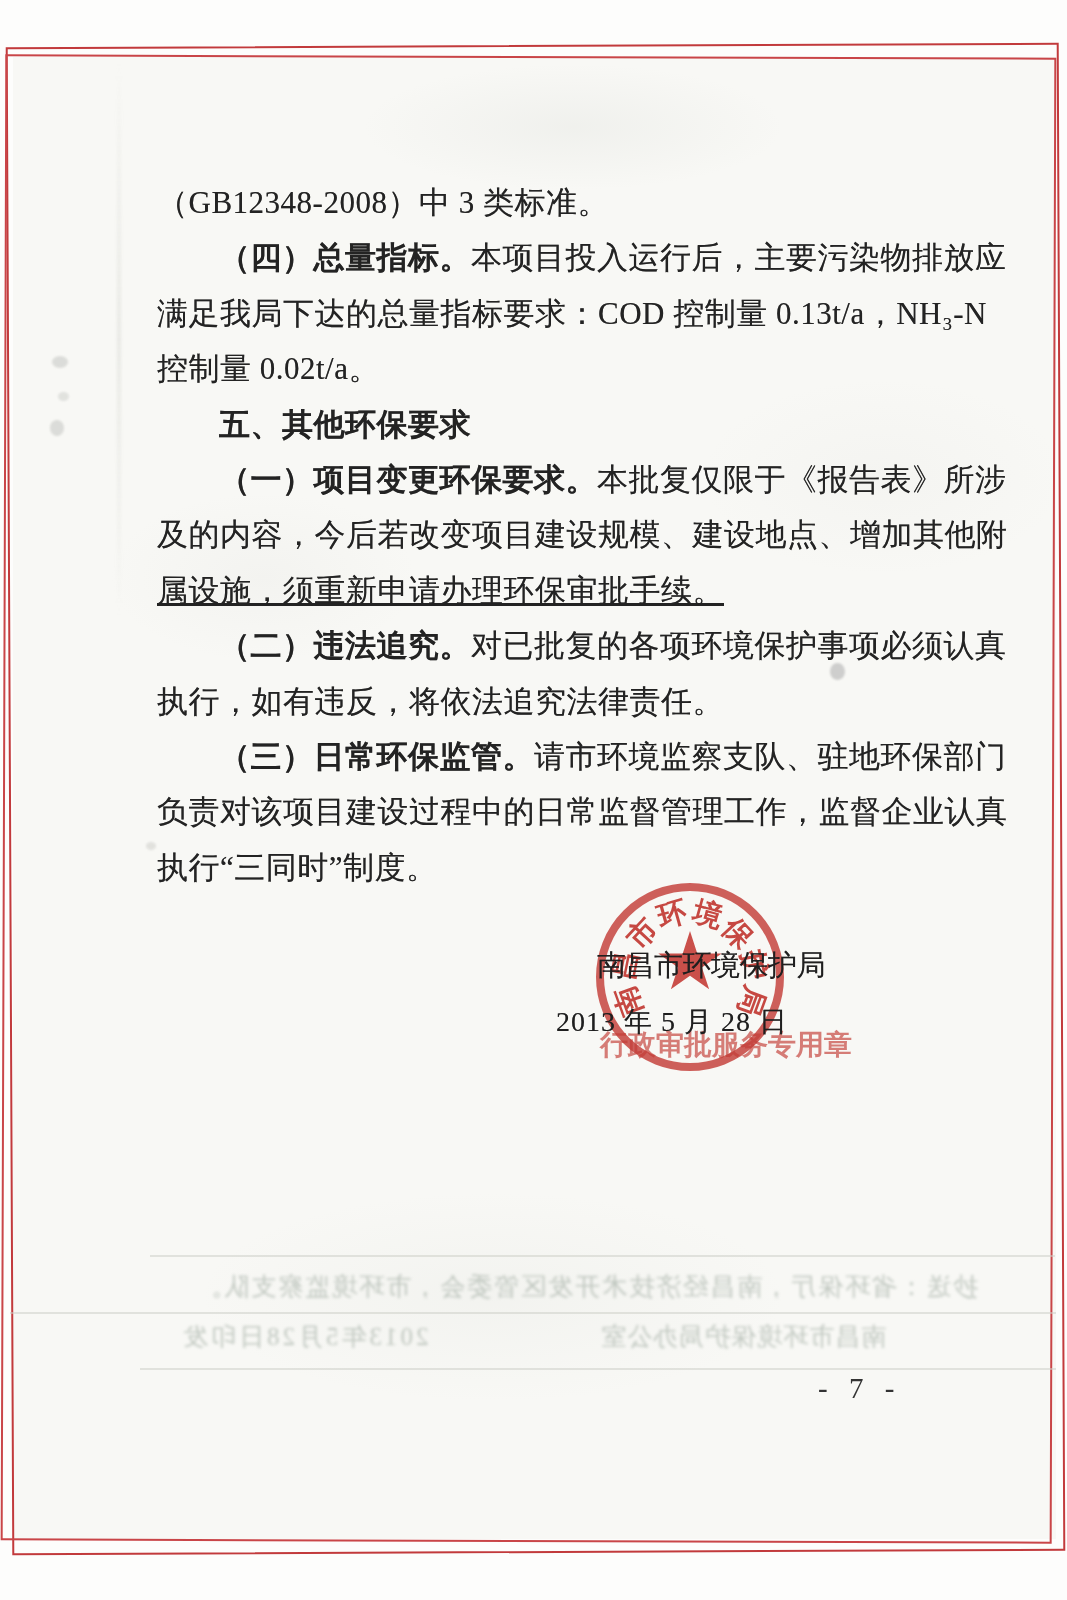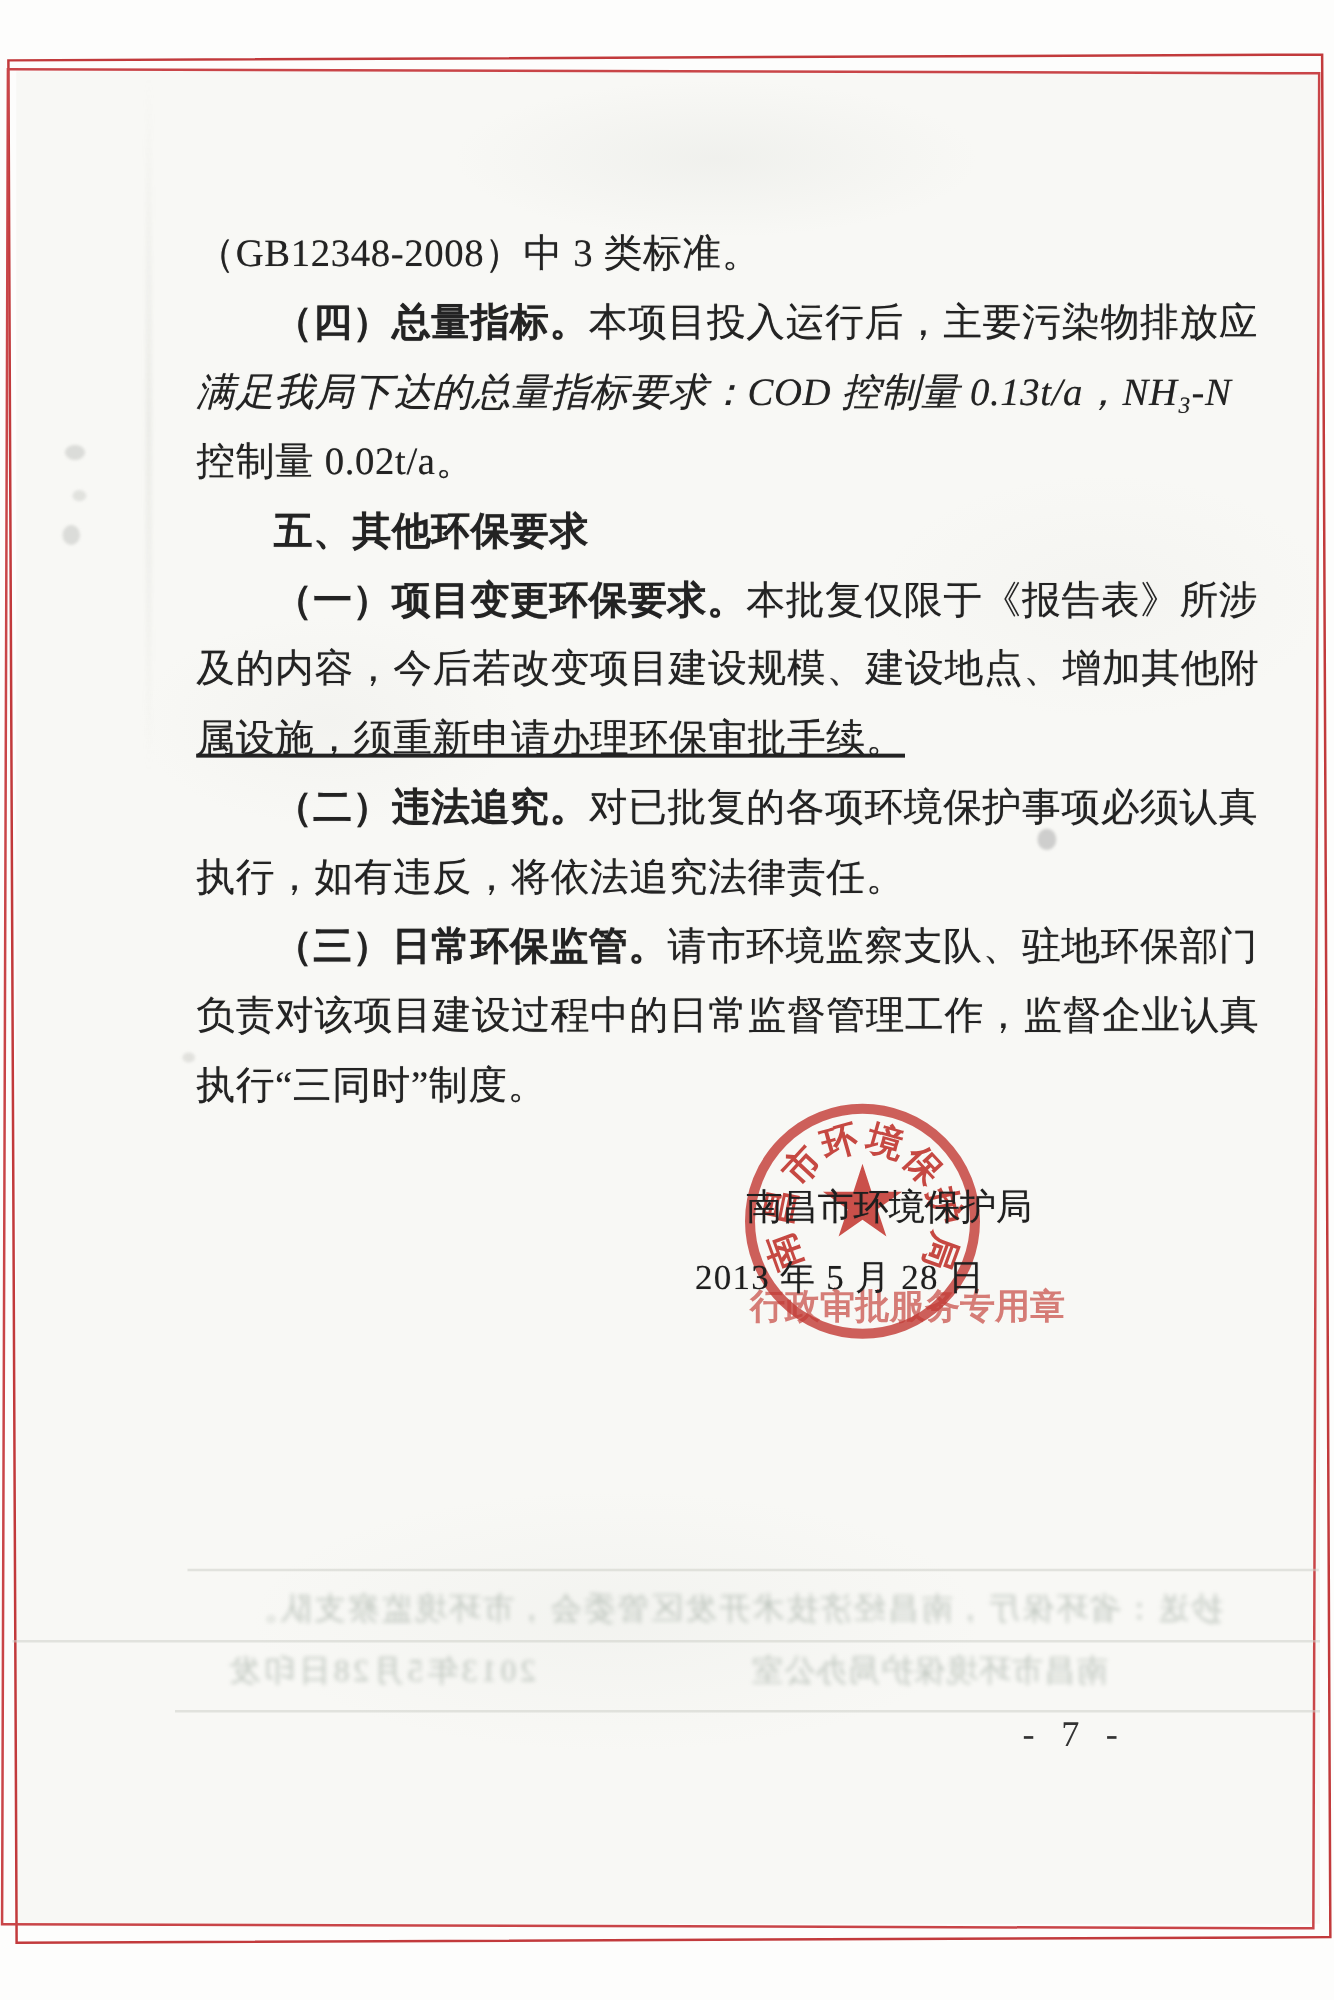--- a/index.html
+++ b/index.html
@@ -74,21 +74,21 @@
 <div class="crease"></div>
 <div class="smudge sm1"></div>
 <div class="smudge sm2"></div>
 <div class="smudge sm3"></div>
 <div class="smudge sm4"></div>
 <div class="smudge sm5"></div>
 
 <div class="body-text" id="body-text">
     <div class="line" style="top: 182px; left: 157px;"><span>（GB12348-2008）中 3 类标准。</span></div>
     <div class="line" style="top: 237.4px; left: 219px;"><b>（四）总量指标。</b><span>本项目投入运行后，主要污染物排放应</span></div>
-    <div class="line" style="top: 292.8px; left: 157px; font-style: italic;"><span>满足我局下达的总量指标要求：COD 控制量 0.13t/a，NH₃-N</span></div>
+    <div class="line" style="top: 292.8px; left: 157px;"><span>满足我局下达的总量指标要求：COD 控制量 0.13t/a，NH₃-N</span></div>
     <div class="line" style="top: 348.2px; left: 157px;"><span>控制量 0.02t/a。</span></div>
     <div class="line" style="top: 403.6px; left: 219px; text-align: center;"><b>五、其他环保要求</b></div>
     <div class="line" style="top: 459px; left: 219px; font-family: Liberation Mono, monospace;"><b>（一）项目变更环保要求。</b><span>本批复仅限于《报告表》所涉</span></div>
     <div class="line" style="top: 514.4px; left: 157px;"><span>及的内容，今后若改变项目建设规模、建设地点、增加其他附</span></div>
     <div class="line" style="top: 569.8px; left: 157px; text-decoration: underline;"><span>属设施，须重新申请办理环保审批手续。</span></div>
     <div class="line" style="top: 625.2px; left: 219px;"><b>（二）违法追究。</b><span>对已批复的各项环境保护事项必须认真</span></div>
     <div class="line" style="top: 680.6px; left: 157px;"><span>执行，如有违反，将依法追究法律责任。</span></div>
     <div class="line" style="top: 736px; left: 219px;"><b>（三）日常环保监管。</b><span>请市环境监察支队、驻地环保部门</span></div>
     <div class="line" style="top: 791.4px; left: 157px;"><span>负责对该项目建设过程中的日常监督管理工作，监督企业认真</span></div>
     <div class="line" style="top: 846.8px; left: 157px;"><span>执行“三同时”制度。</span></div>

